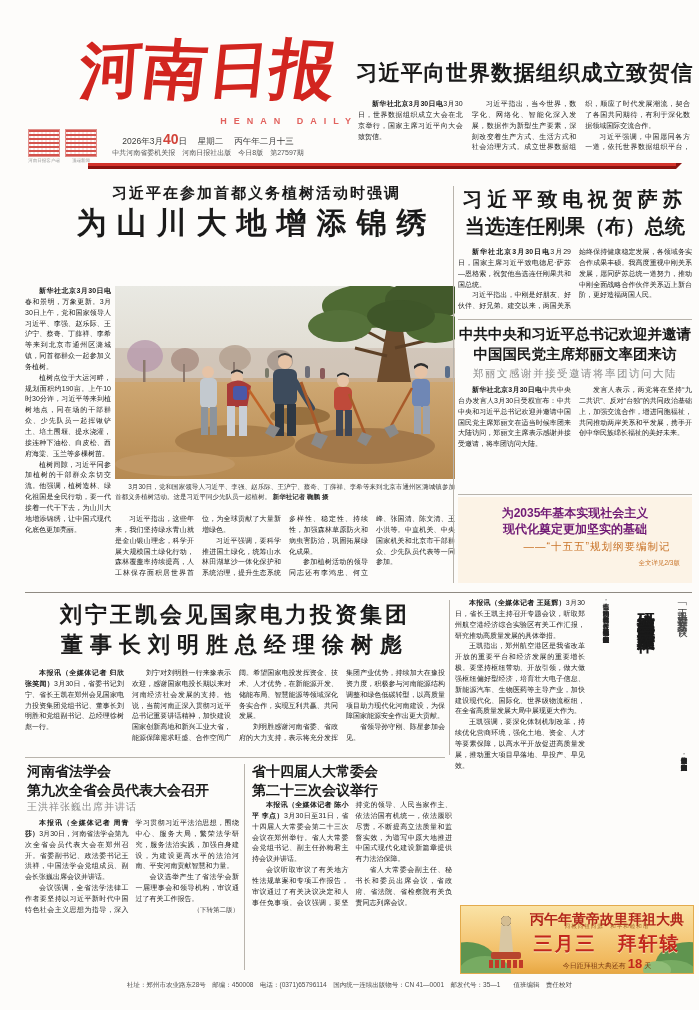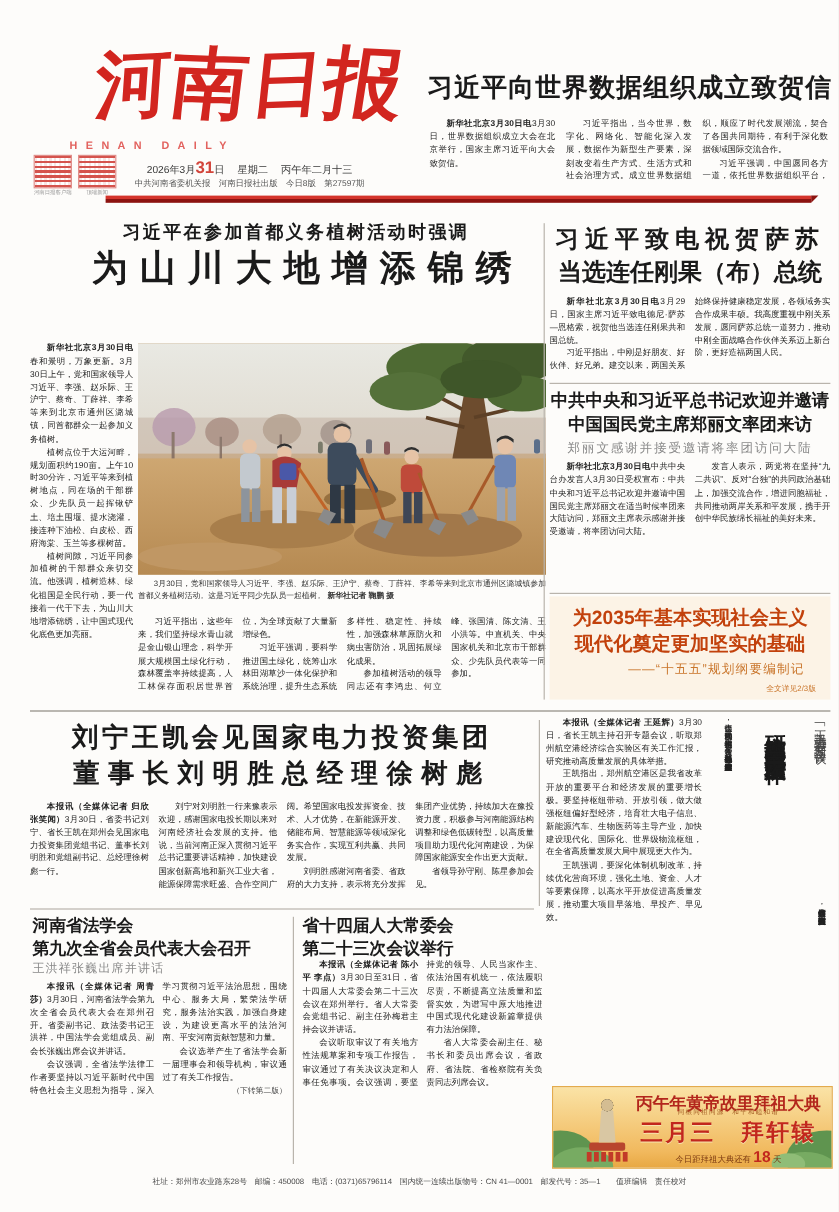--- a/index.html
+++ b/index.html
@@ -11,39 +11,39 @@
       background-image:repeating-linear-gradient(0deg,#d5534d 0 2px,rgba(255,255,255,.85) 2px 4px),
                        repeating-linear-gradient(90deg,#d5534d 0 2px,#fff 2px 4px);}
   .qr-cap{font-size:4.5px;color:#999;text-align:center;margin-top:1px;letter-spacing:0;}
   .masthead{position:absolute;left:58px;top:30px;width:300px;text-align:center;color:#d2251f;}
   .masthead .chars{font-family:"DejaVu Serif", serif;font-weight:bold;font-size:62px;line-height:1.3;
       letter-spacing:2px;white-space:nowrap;}
   .masthead .chars span{display:inline-block;transform:skewX(-7deg) rotate(-3deg);}
   .masthead .chars span:nth-child(2){transform:skewX(-5deg) rotate(2deg) scale(1.04);}
   .masthead .chars span:nth-child(3){transform:skewX(-8deg) rotate(-2deg) scale(.96);}
   .masthead .chars span:nth-child(4){transform:skewX(-6deg) rotate(3deg) scale(1.06);}
-  .masthead-en{position:absolute;left:58px;top:116px;width:300px;text-align:left;
+  .masthead-en{position:absolute;left:58px;top:116px;width:300px;text-align:right;
       color:#e2625e;font-size:9px;letter-spacing:7px;font-weight:bold;}
   .dateline{position:absolute;left:58px;top:131px;width:300px;text-align:center;font-size:8.5px;color:#3a3a3a;}
   .dateline .big{font-size:14px;color:#d2443a;font-weight:bold;}
   .infoline{position:absolute;left:58px;top:148px;width:300px;text-align:center;font-size:7px;color:#555;}
   .red-rule{position:absolute;left:88px;top:163px;width:588px;height:6px;
       background:linear-gradient(180deg,#d4342c 0 3px,#8c1310 3px 6px);}
   .red-rule:after{content:"";position:absolute;right:-6px;top:0;border-top:6px solid #8c1310;border-right:6px solid transparent;}
   
   .bt{font-size:7px;line-height:1.55;text-align:justify;color:#222;overflow:hidden;}
   .bt p{margin:0;text-indent:2em;}
   .bt .lead{font-weight:bold;}
   .hairline{position:absolute;background:#b9b4ac;}
   
   .tr-head{position:absolute;left:356px;top:58px;width:336px;font-size:21.5px;font-weight:900;
       letter-spacing:1px;white-space:nowrap;text-align:center;}
   .tr-body{position:absolute;left:358px;top:99px;width:332px;height:62px;column-count:3;column-gap:9px;}
   
-  .kicker{position:absolute;left:48px;top:184px;width:397px;text-align:center;font-size:15px;
+  .kicker{position:absolute;left:58px;top:184px;width:397px;text-align:center;font-size:15px;
       font-weight:700;letter-spacing:2px;font-family:"Liberation Serif", serif;}
   .main-h1{position:absolute;left:58px;top:203px;width:397px;text-align:center;font-size:30px;
       font-weight:900;letter-spacing:10px;white-space:nowrap;}
   .main-h2{position:absolute;left:58px;top:239px;width:397px;text-align:center;font-size:29px;
       font-weight:900;letter-spacing:1px;white-space:nowrap;}
   .main-left{position:absolute;left:25px;top:286px;width:86px;height:303px;}
   .photo{position:absolute;left:115px;top:286px;width:340px;height:193px;background:#cdb089;}
   .caption{position:absolute;left:115px;top:482px;width:340px;height:29px;font-size:6.5px;
       line-height:1.55;text-align:justify;color:#333;overflow:hidden;}
   .caption b{font-weight:bold;}
@@ -51,21 +51,21 @@
   
   .congo-h{position:absolute;left:458px;top:186px;width:234px;text-align:center;font-weight:900;}
   .congo-h .l1{font-size:20px;letter-spacing:5px;}
   .congo-h .l2{font-size:20px;letter-spacing:0;}
   .congo-body{position:absolute;left:458px;top:247px;width:234px;height:68px;column-count:2;column-gap:8px;}
   .kmt-h{position:absolute;left:458px;top:325px;width:234px;text-align:center;font-weight:900;font-size:14.5px;line-height:1.35;}
   .kmt-sub{position:absolute;left:458px;top:367px;width:234px;text-align:center;font-size:10.5px;color:#8a8a8a;
       letter-spacing:1.5px;font-family:"Liberation Serif", serif;}
   .kmt-body{position:absolute;left:458px;top:385px;width:234px;height:106px;column-count:2;column-gap:8px;}
   .plan-box{position:absolute;left:458px;top:497px;width:234px;height:86px;background:#fcf3e6;text-align:center;}
-  .plan-box .l{font-size:16px;font-weight:900;line-height:1.35;color:#c2410c;}
+  .plan-box .l{font-size:12px;font-weight:900;line-height:1.35;color:#701a75;}
   .plan-box .sub{font-size:10.5px;color:#c9752b;margin-top:3px;letter-spacing:1px;padding-left:44px;}
   .plan-box .note{font-size:6.5px;color:#c9752b;text-align:right;padding-right:12px;margin-top:5px;}
   
   .spic-h1{position:absolute;left:40px;top:600px;width:390px;text-align:center;font-size:22px;
       font-weight:900;letter-spacing:3px;white-space:nowrap;}
   .spic-h2{position:absolute;left:40px;top:630px;width:390px;text-align:center;font-size:22px;
       font-weight:900;letter-spacing:7px;white-space:nowrap;}
   .spic-body{position:absolute;left:25px;top:668px;width:420px;height:86px;column-count:4;column-gap:8px;}
   .rail{position:absolute;left:455px;top:598px;width:237px;height:305px;display:flex;}
   .ap-col{width:130px;height:100%;}
@@ -113,21 +113,21 @@
       <div class="qr-cap">顶端新闻</div>
     </div>
   </div>
 
   <div class="masthead">
     <div class="chars"><span>河</span><span>南</span><span>日</span><span>报</span></div>
   </div>
   <div class="masthead-en">HENAN DAILY</div>
 
   <div class="dateline">
-    <span>2026年3月</span><span class="big">31</span><span>日</span>
+    <span>2026年3月</span><span class="big">40</span><span>日</span>
     　<span>星期二</span>
     　<span>丙午年二月十三</span>
   </div>
   <div class="infoline">中共河南省委机关报　河南日报社出版　今日8版　第27597期</div>
   <div class="red-rule"></div>
 
   <div class="tr-head">习近平向世界数据组织成立致贺信</div>
   <div class="tr-body bt">
     <p><span class="lead">新华社北京3月30日电</span><span>3月30日，世界数据组织成立大会在北京举行，国家主席习近平向大会致贺信。</span></p>
     <p>习近平指出，当今世界，数字化、网络化、智能化深入发展，数据作为新型生产要素，深刻改变着生产方式、生活方式和社会治理方式。成立世界数据组织，顺应了时代发展潮流，契合了各国共同期待，有利于深化数据领域国际交流合作。</p>

